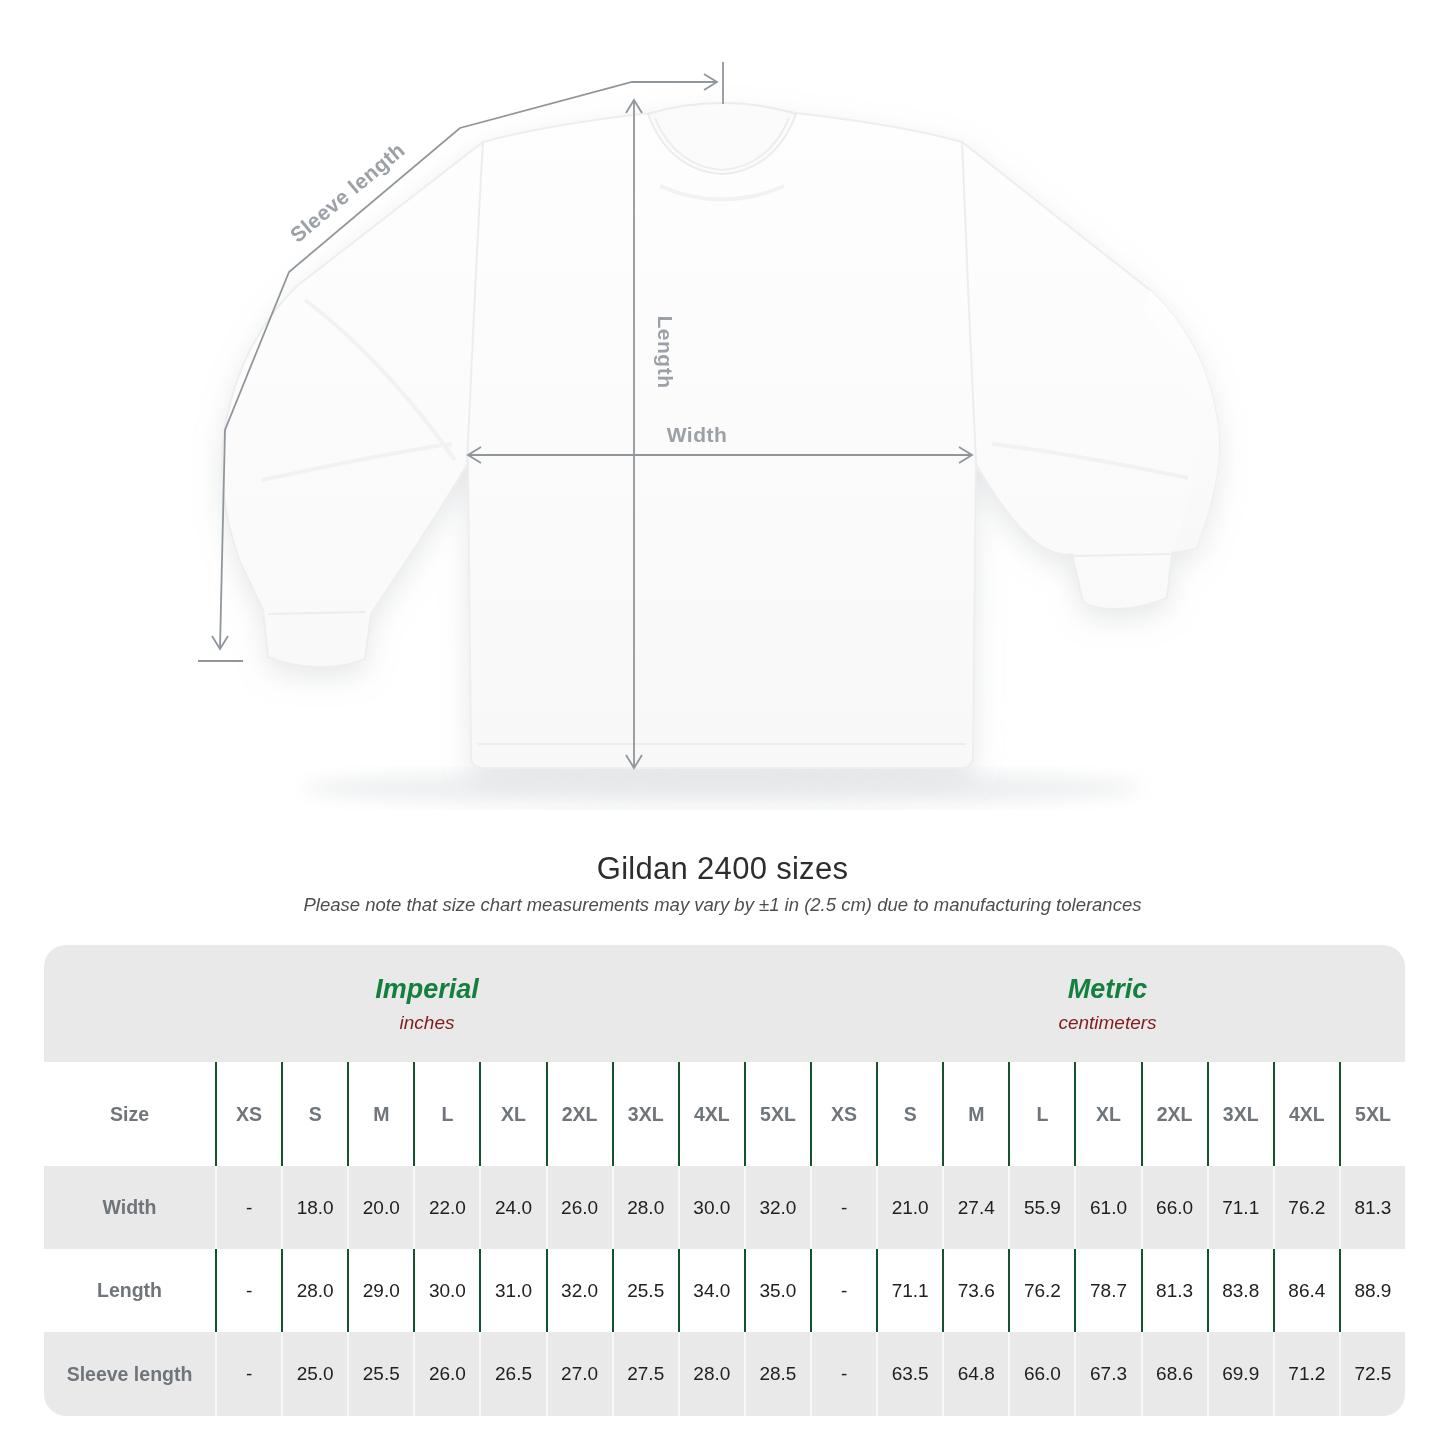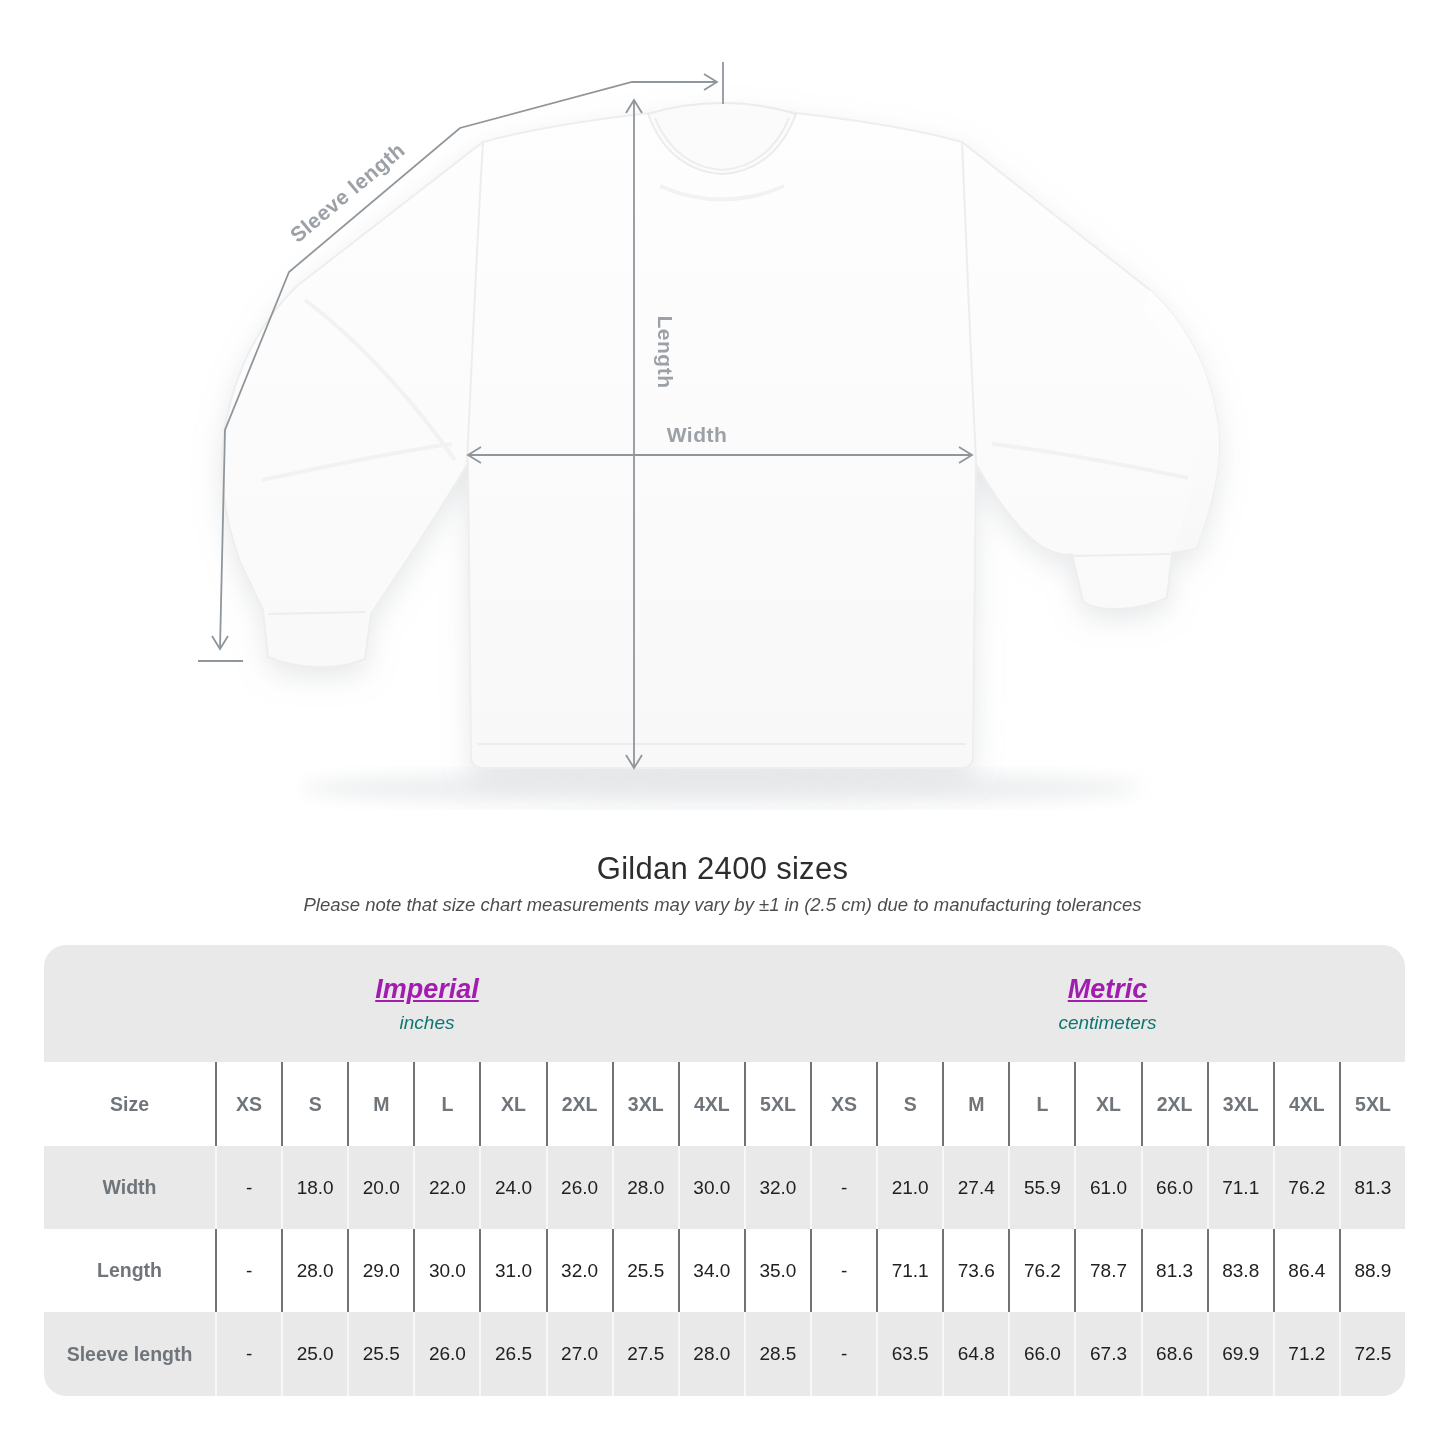--- a/index.html
+++ b/index.html
@@ -20,33 +20,33 @@
   .page-subtitle { position:absolute; top:894px; left:0; width:100%; text-align:center;
     font-size:18.5px; font-style:italic; color:#4e4e4e; }
 
   
   .size-table { position:absolute; left:44px; top:945px; width:1361px;
     border-radius:22px; overflow:hidden; }
   .band { display:grid; grid-template-columns:171px repeat(18,1fr); height:117px; background:#e9e9e9; }
   .band .group { display:flex; flex-direction:column; align-items:center; justify-content:center; gap:7px; }
   .g-imperial { grid-column:1 / 11; }
   .g-metric   { grid-column:11 / 20; }
-  .g-label { font-style:italic; font-weight:bold; font-size:27px; color:#a21caf;text-decoration:underline; }
-  .g-unit  { font-style:italic; font-size:19px; color:#0f766e; }
+  .g-label { font-style:italic; font-weight:bold; font-size:27px; color:#15803d; }
+  .g-unit  { font-style:italic; font-size:19px; color:#7f1d1d; }
 
   .tr { display:grid; grid-template-columns:171px repeat(18,1fr); }
-  .tr.size-row { height:84px; background:#ffffff; }
+  .tr.size-row { height:104px; background:#ffffff; }
   .tr.r-gray   { height:83px; background:#e9e9e9; }
   .tr.r-white  { height:83px; background:#ffffff; }
   .tr.last     { height:84px; }
   .cell { display:flex; align-items:center; justify-content:center;
     font-size:19px; color:#212121; white-space:nowrap; }
   .cell.hd { font-weight:bold; color:#6f757a; font-size:19.5px; }
   .tr.size-row .cell + .cell,
-  .tr.r-white  .cell + .cell { border-left:2px solid #737373; }
+  .tr.r-white  .cell + .cell { border-left:2px solid #14532d; }
   .tr.r-gray   .cell + .cell { border-left:2px solid #f7f7f7; }
 </style>
 </head>
 <body>
 
 <div class="stage">
 
   <svg class="diagram-svg" width="1445" height="840" viewBox="0 0 1445 840">
     <defs>
       <linearGradient id="shirtGrad" x1="0" y1="0" x2="0" y2="1">

